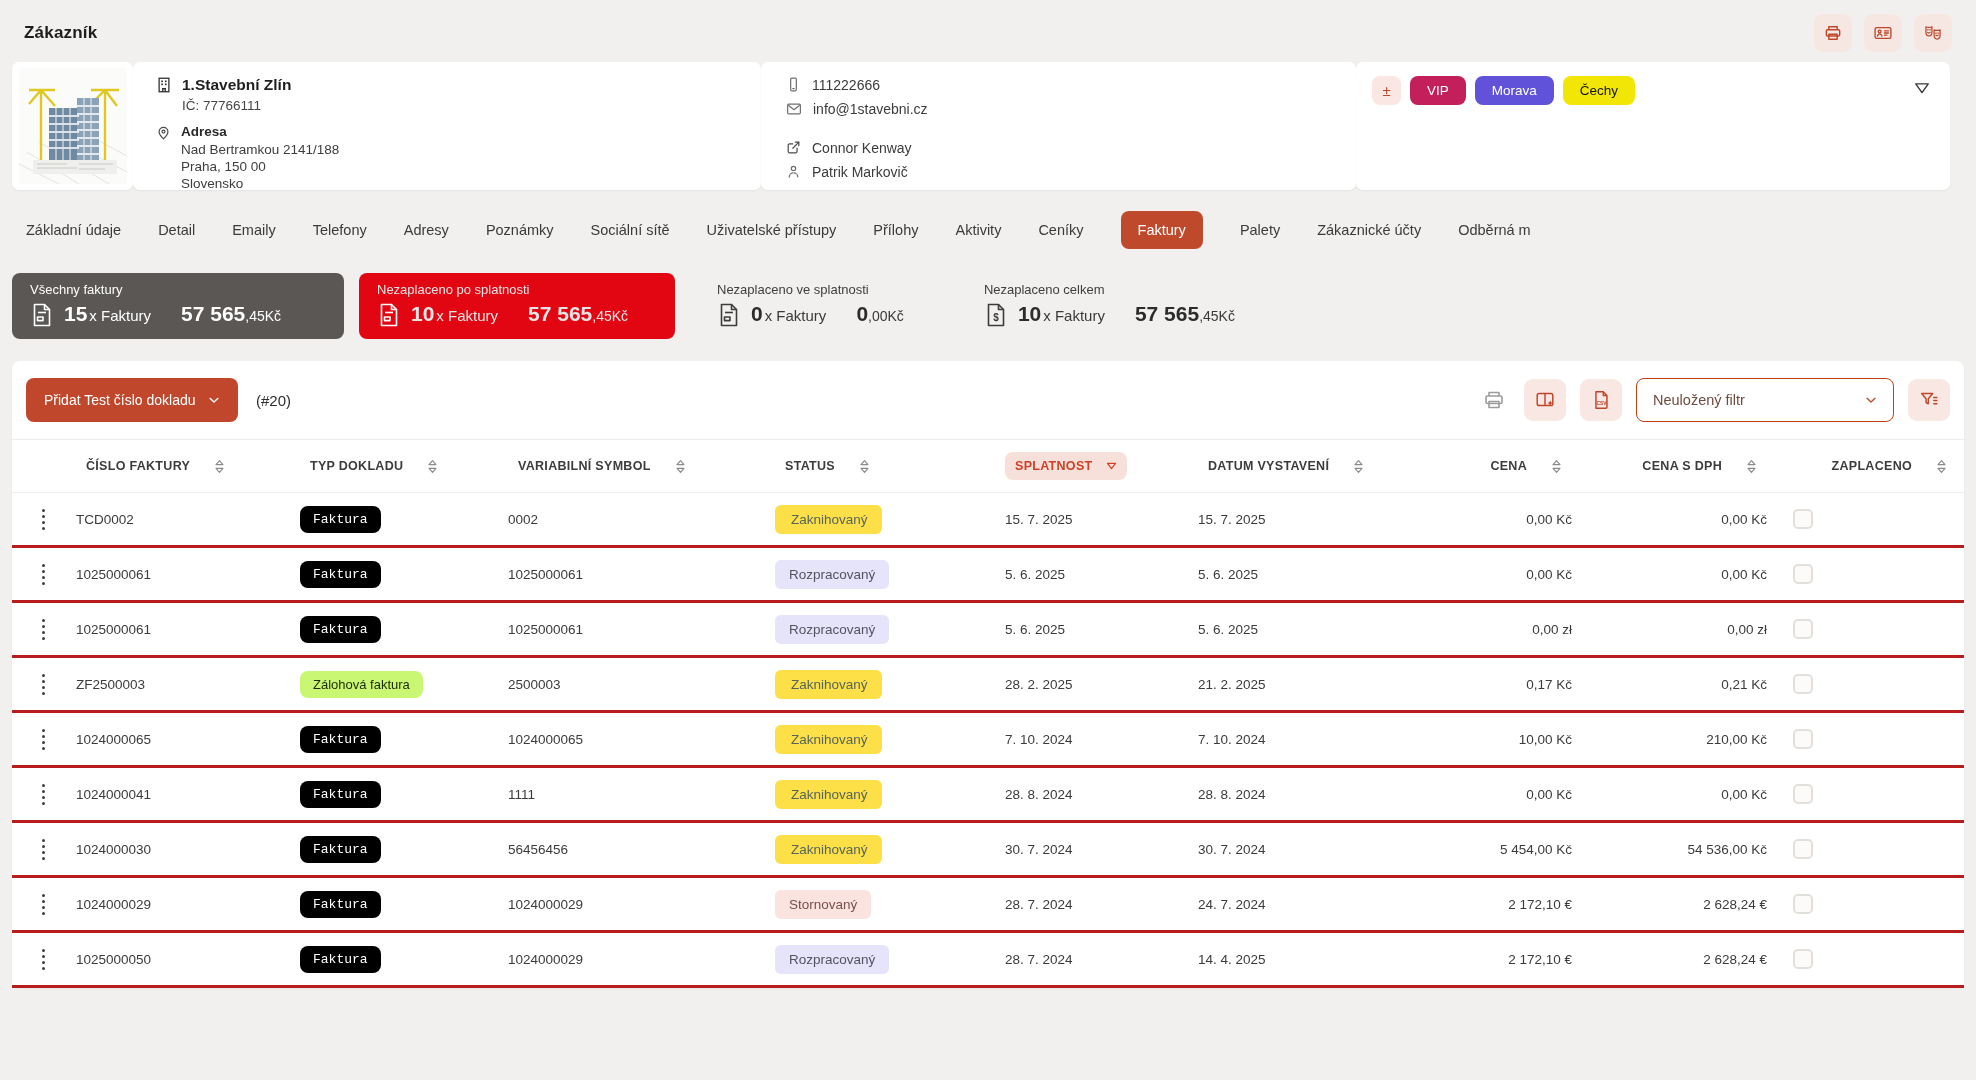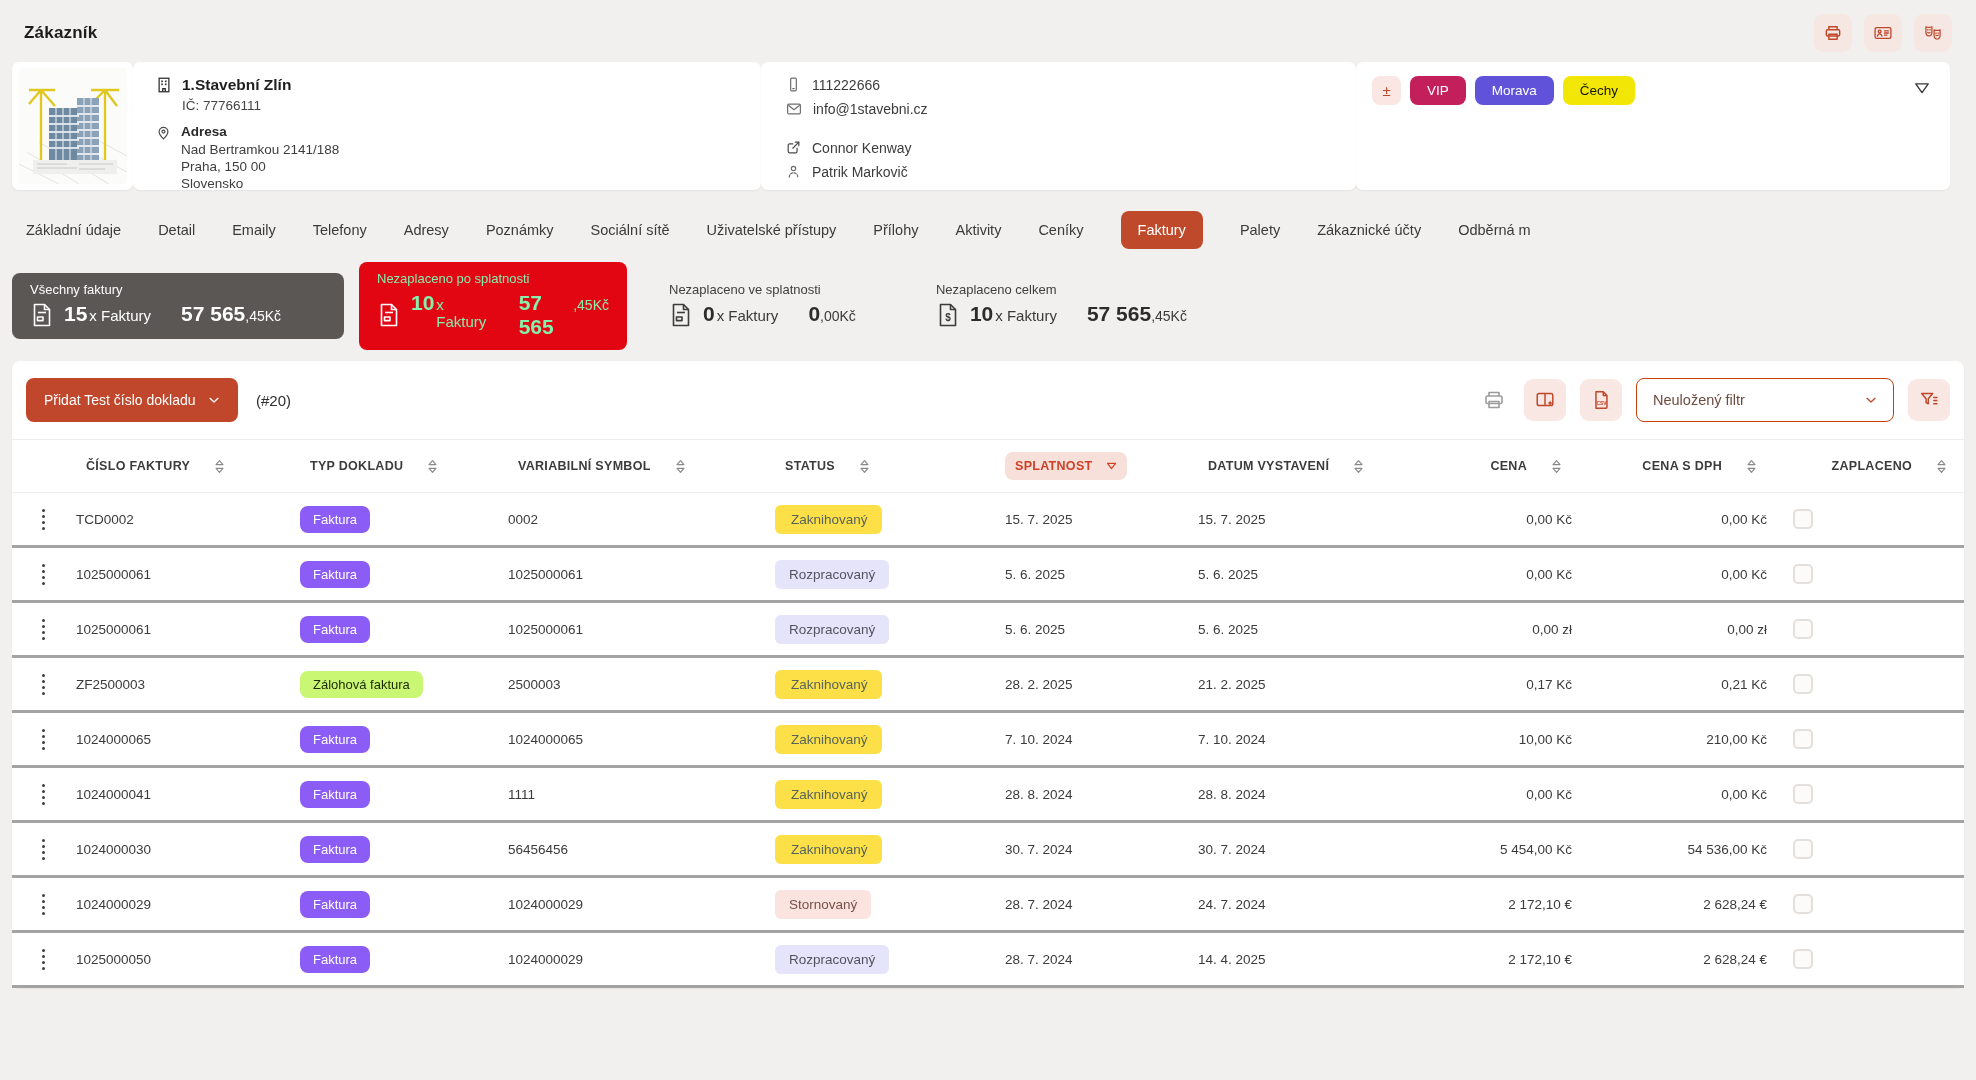--- a/index.html
+++ b/index.html
@@ -53,21 +53,21 @@
 
   
   .tabs { display: flex; align-items: center; gap: 37px; padding: 0 26px; margin-top: 18px; height: 44px; white-space: nowrap; }
   .tab { border: none; background: transparent; font-size: 14.5px; color: #3a3a3a; cursor: pointer; font-family: inherit; padding: 0; }
   .tab.is-active { background: #bf4a2b; color: #fff; padding: 11px 17px; border-radius: 8px; }
 
   
   .summary-row { display: flex; align-items: center; padding: 0 12px; margin-top: 16px; height: 76px; gap: 14px; }
   .sumcard { border-radius: 8px; padding: 9px 18px 11px; cursor: pointer; }
   .sum-dark { background: #5a5755; color: #fff; width: 332px; }
-  .sum-red { background: #e20613; color: #86efac; width: 268px; margin-left: 1px; }
+  .sum-red { background: #e20613; color: #e5e5e5; width: 316px; margin-left: 1px; }
   .sum-plain { background: transparent; color: #3a3a3a; padding: 9px 10px 11px; }
   .sum-plain.sum-2 { margin-left: 18px; }
   .sum-plain.sum-3 { margin-left: 46px; }
   .sum-title { font-size: 13px; margin-bottom: 5px; }
   .sum-plain .sum-title { color: #3e3e3e; }
   .sum-row2 { display: flex; align-items: baseline; }
   .sum-ico { align-self: center; margin-right: 10px; }
   .sum-count { font-size: 21px; font-weight: 700; }
   .sum-count-label { font-size: 15px; margin-left: 2px; }
   .sum-amount { font-size: 21px; font-weight: 700; margin-left: 30px; }
@@ -107,34 +107,34 @@
   .v-cislo  { width: 224px; }
   .v-typ    { width: 208px; }
   .v-vs     { width: 267px; }
   .v-status { width: 230px; }
   .v-splat  { width: 193px; }
   .v-datum  { width: 244px; }
   .v-cena   { width: 130px; justify-content: flex-end; }
   .v-cenadph{ width: 195px; justify-content: flex-end; }
   .v-zapl   { width: 190px; padding-left: 26px; justify-content: flex-end; }
 
-  .trow { display: flex; align-items: center; height: 55px; border-bottom: 3px solid #a3a3a3; padding-left: 14px; background: #fff; }
+  .trow { display: flex; align-items: center; height: 55px; border-bottom: 3px solid #b91c1c; padding-left: 14px; background: #fff; }
   .cell { display: flex; align-items: center; font-size: 13.5px; color: #3b3b3b; }
   .c-menu { width: 50px; justify-content: flex-start; padding-left: 12px; }
   .c-cislo { width: 224px; } .c-typ { width: 208px; } .c-vs { width: 267px; }
   .c-status { width: 230px; } .c-splat { width: 193px; } .c-datum { width: 244px; }
   .c-cena { width: 130px; justify-content: flex-end; }
   .c-cenadph { width: 195px; justify-content: flex-end; }
   .c-zapl { width: 190px; padding-left: 26px; }
 
   .kebab { display: flex; flex-direction: column; gap: 3px; cursor: pointer; padding: 4px; }
   .kebab i { width: 3px; height: 3px; border-radius: 50%; background: #3f3f3f; }
 
   .badge { padding: 6px 13px; border-radius: 8px; font-size: 13px; }
-  .v-faktura { background: #8b5cf6; color: #fff; }
+  .v-faktura { background: #000000; color: #fff; font-family: Liberation Mono, monospace; }
   .v-zalohova { background: #c9f673; color: #1e2b00; }
 
   .pill { padding: 7px 14px; border-radius: 6px; font-size: 13.5px; }
   .v-zaknihovany { background: #fde047; color: #56645a; padding-left: 16px; }
   .v-rozpracovany { background: #e6e4fa; color: #53535f; }
   .v-stornovany { background: #fbe3e0; color: #77504a; }
 
   .checkbox { width: 20px; height: 20px; border: 2px solid #e3e0dc; border-radius: 5px; background: #fcfbfa; cursor: pointer; }
 </style>
 </head>

